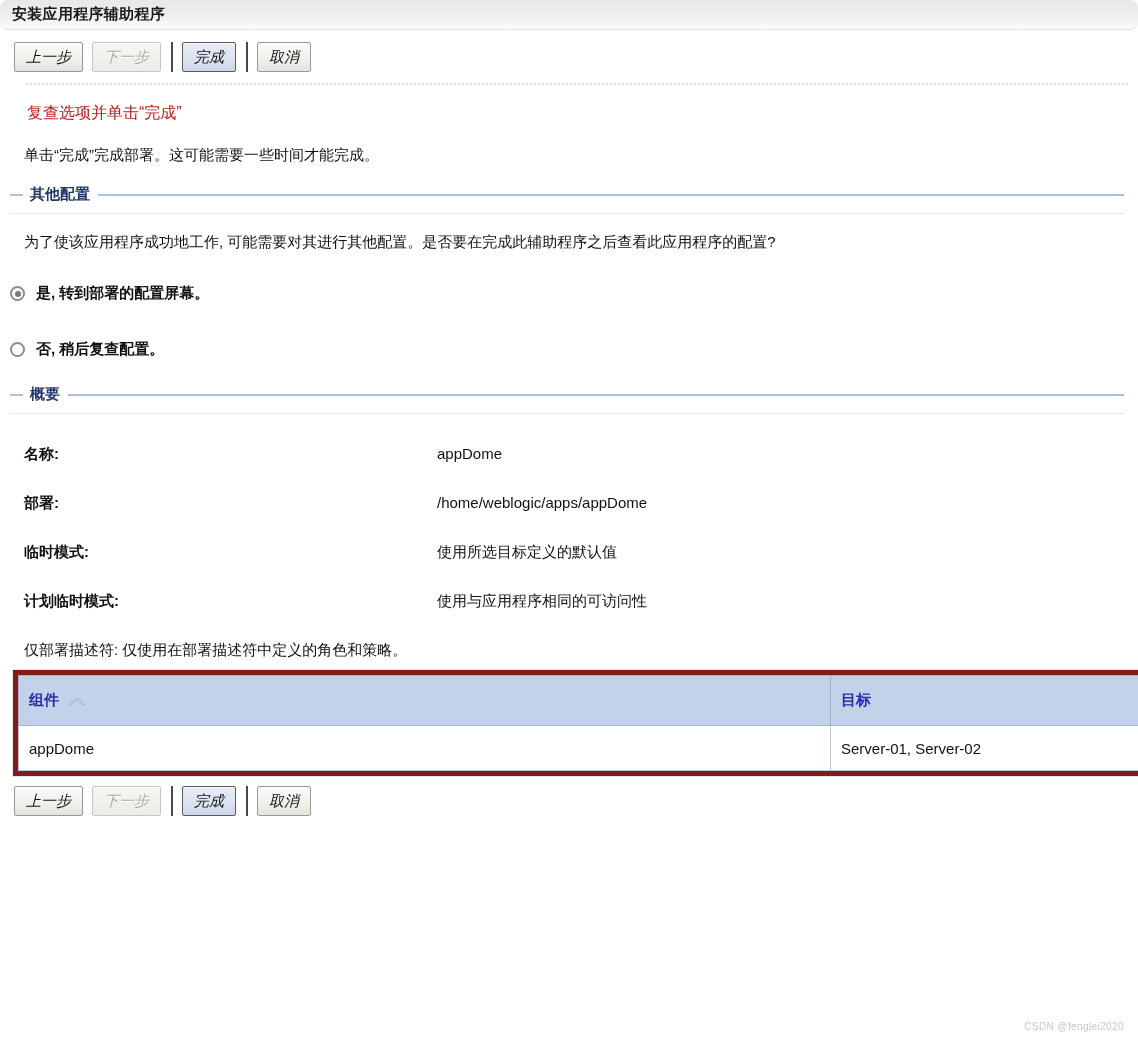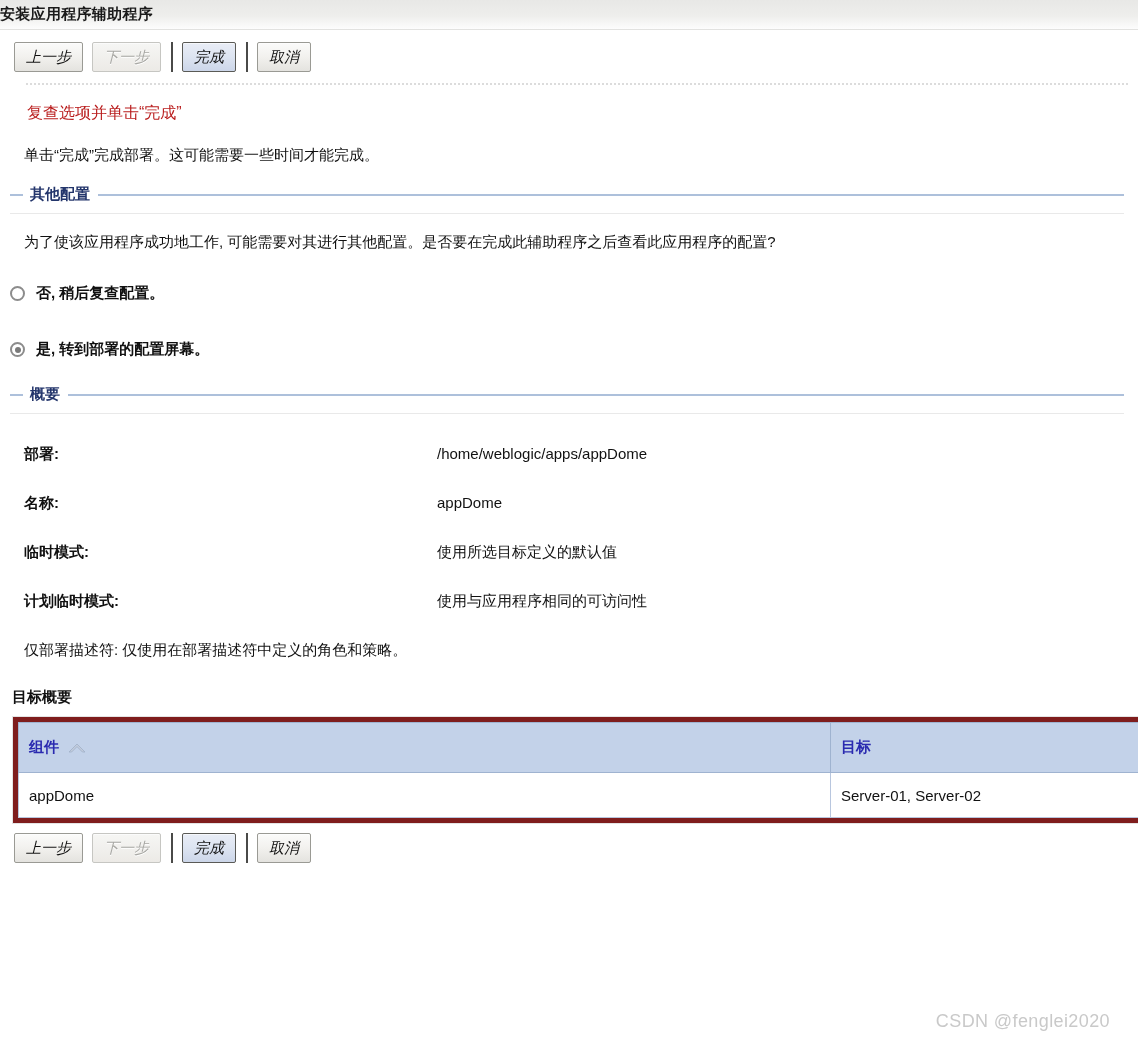--- a/index.html
+++ b/index.html
@@ -18,21 +18,23 @@
     position: relative;
   }
 
   
   .titlebar {
     height: 30px;
     background: linear-gradient(to bottom, #e8e8e6 0%, #eeeeec 55%, #fdfdfd 100%);
     border-bottom: 1px solid #e2e2e0;
     display: flex;
     align-items: center;
+    padding-left: 12px;
     box-sizing: border-box;
+    border-radius: 8px;
   }
   .titlebar-text {
     font-weight: bold;
     font-size: 15px;
     color: #1a1a1a;
     letter-spacing: .3px;
   }
 
   
   .toolbar {
@@ -235,23 +237,23 @@
   .th-inner { display: flex; align-items: center; gap: 8px; }
   .sort-asc {
     display: inline-block;
     line-height: 0;
     flex: none;
   }
 
   
   .watermark {
     position: absolute;
-    right: 28px;
+    right: 14px;
     bottom: 12px;
-    font-size: 18px;
+    font-size: 10px;
     color: #c9c9c9;
     letter-spacing: .4px;
     white-space: nowrap;
   }
 </style>
 </head>
 <body>
 
 <div class="titlebar">
   <span class="titlebar-text">安装应用程序辅助程序</span>
@@ -275,58 +277,57 @@
   <div class="section-head">
     <span class="section-dash"></span>
     <span class="section-title">其他配置</span>
     <span class="section-line"></span>
   </div>
   <div class="thin-rule"></div>
 
   <div class="paragraph">为了使该应用程序成功地工作, 可能需要对其进行其他配置。是否要在完成此辅助程序之后查看此应用程序的配置?</div>
 
   <div class="radio-row">
+    <span class="radio checked"></span>
+    <span class="radio-label">是, 转到部署的配置屏幕。</span>
+  </div>
+  <div class="radio-row">
     <span class="radio"></span>
     <span class="radio-label">否, 稍后复查配置。</span>
-  </div>
-  <div class="radio-row">
-    <span class="radio checked"></span>
-    <span class="radio-label">是, 转到部署的配置屏幕。</span>
   </div>
 
   <div class="section-head" style="margin-top:26px;">
     <span class="section-dash"></span>
     <span class="section-title">概要</span>
     <span class="section-line"></span>
   </div>
   <div class="thin-rule"></div>
 
   <div class="summary">
     <div class="sum-row">
+      <span class="sum-label">名称:</span>
+      <span class="sum-value">appDome</span>
+    </div>
+    <div class="sum-row">
       <span class="sum-label">部署:</span>
       <span class="sum-value">/home/weblogic/apps/appDome</span>
     </div>
     <div class="sum-row">
-      <span class="sum-label">名称:</span>
-      <span class="sum-value">appDome</span>
-    </div>
-    <div class="sum-row">
       <span class="sum-label">临时模式:</span>
       <span class="sum-value">使用所选目标定义的默认值</span>
     </div>
     <div class="sum-row">
       <span class="sum-label">计划临时模式:</span>
       <span class="sum-value">使用与应用程序相同的可访问性</span>
     </div>
     <div class="sum-row">
       <span class="sum-value">仅部署描述符: 仅使用在部署描述符中定义的角色和策略。</span>
     </div>
   </div>
 
-  <div class="subhead">目标概要</div>
 
   <div class="table-wrap">
     <table class="grid">
       <thead>
         <tr>
           <th class="col-comp">
             <span class="th-inner">
               <span>组件</span>
               <span class="sort-asc">
                 <svg width="20" height="13" viewBox="0 0 20 13" aria-hidden="true">

